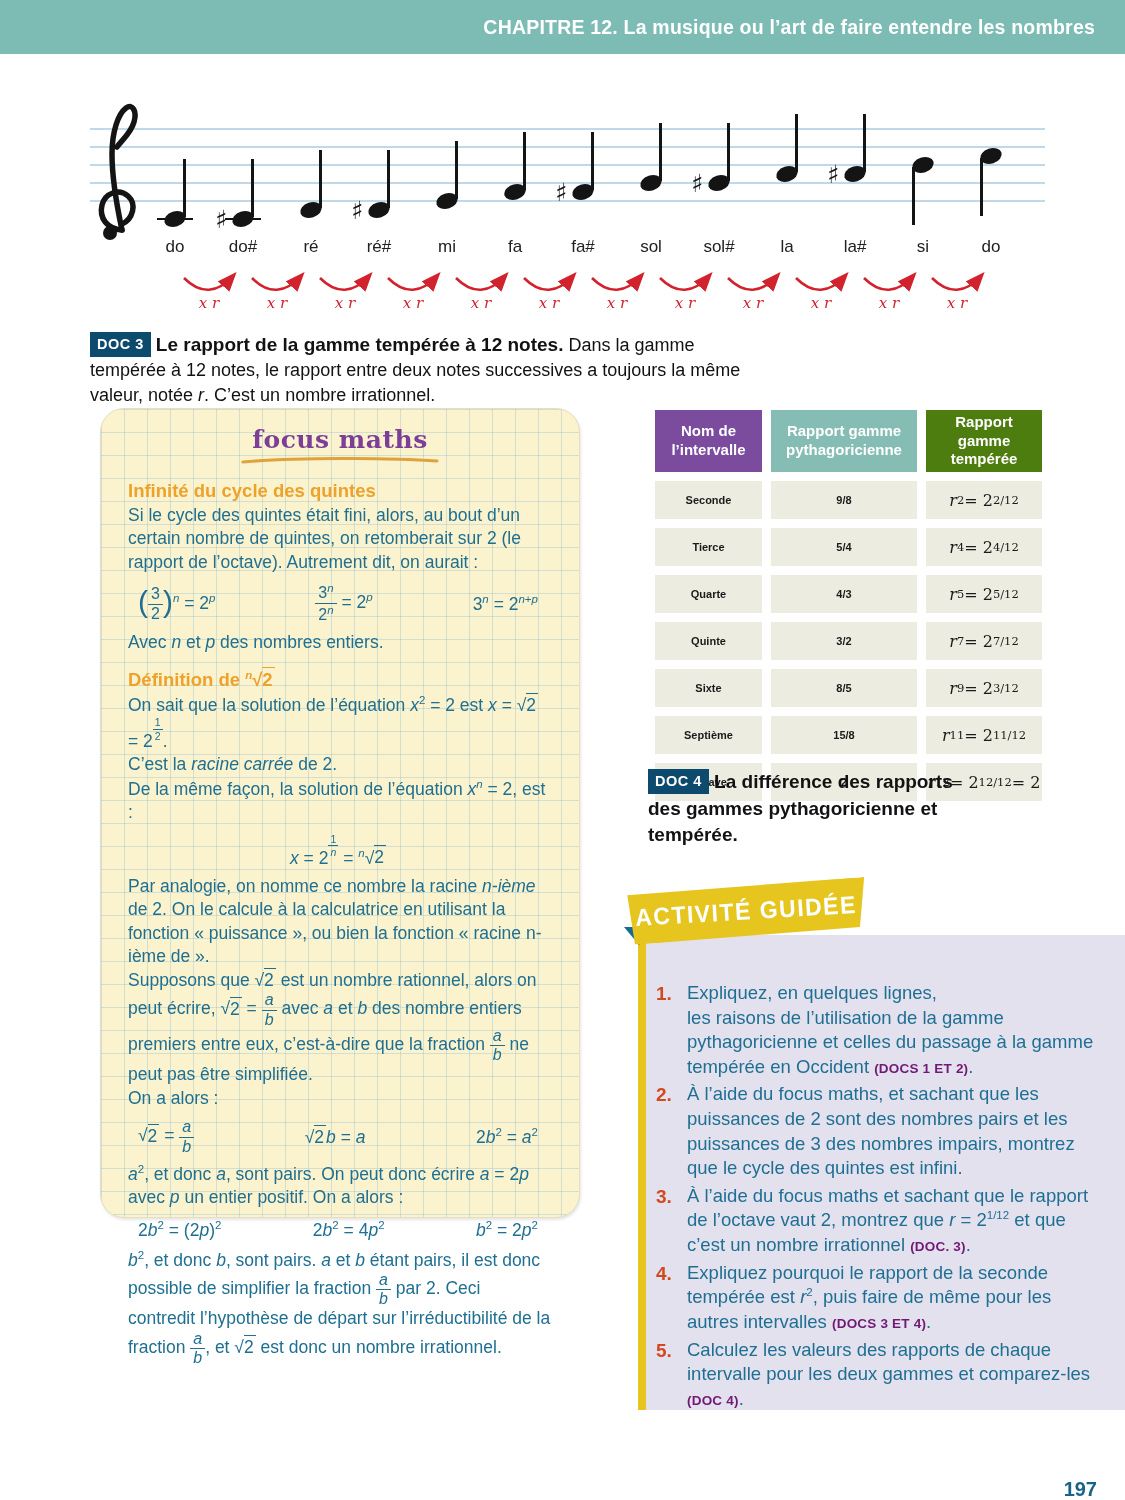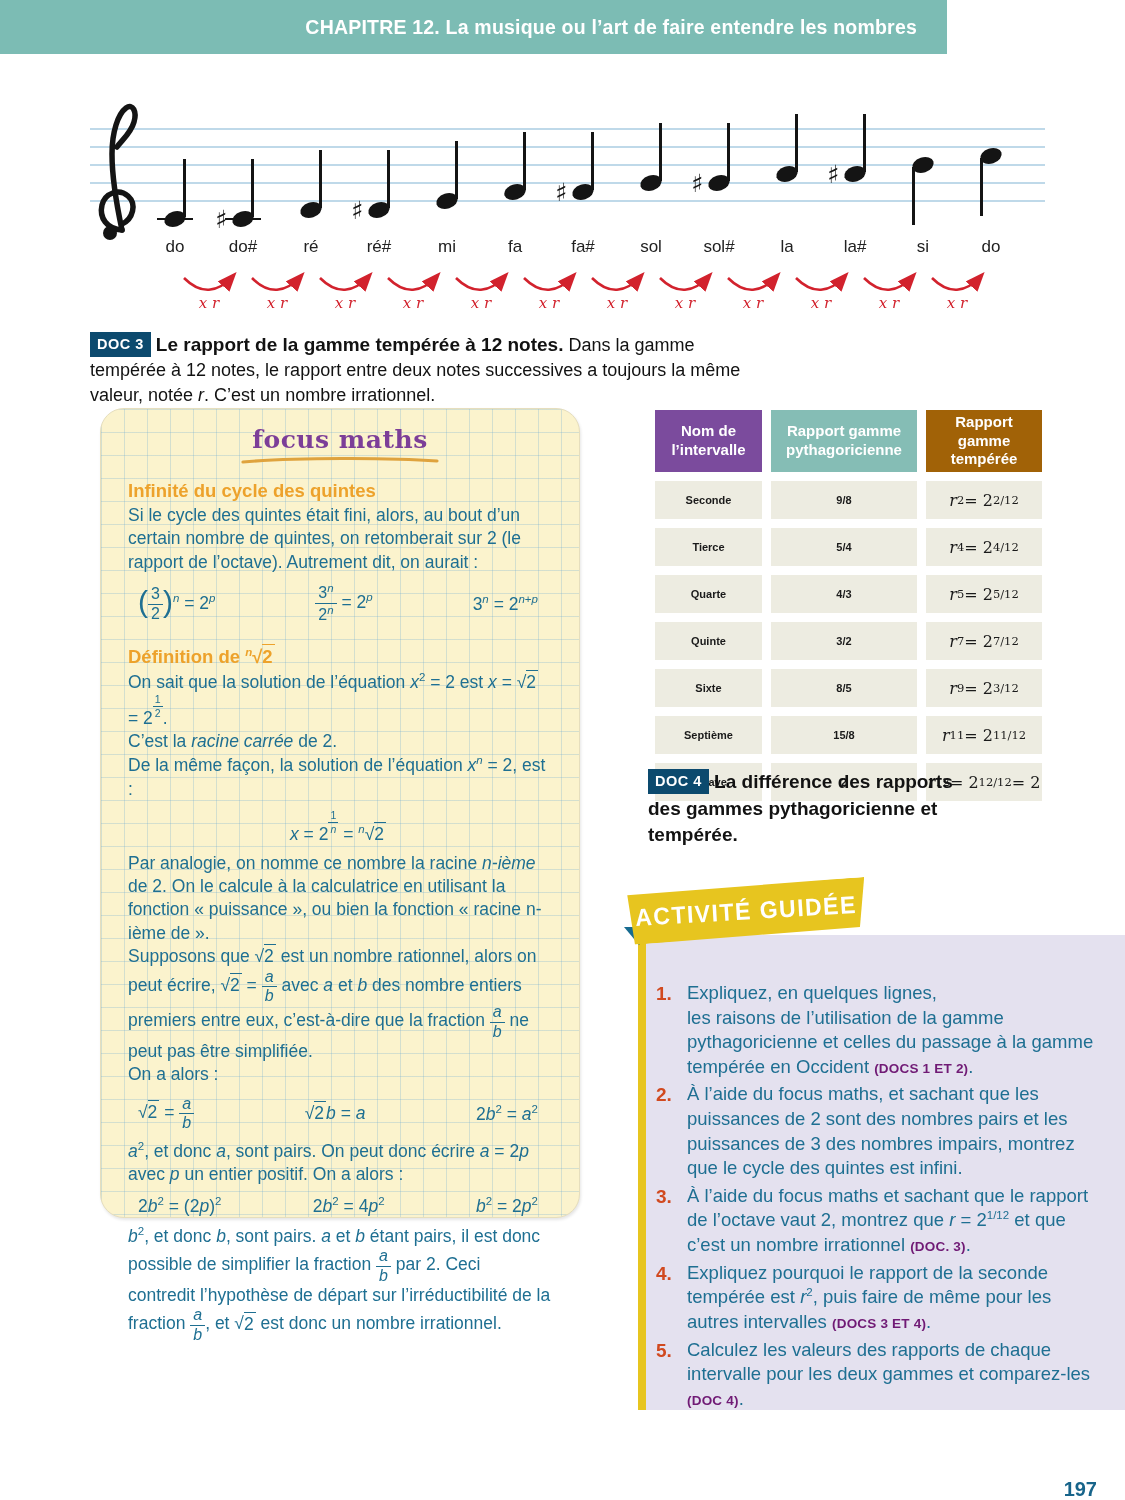--- a/index.html
+++ b/index.html
@@ -1,21 +1,21 @@
 <!DOCTYPE html>
 <html lang="fr"><head>
 <meta charset="utf-8">
 <style>
   html,body{margin:0;padding:0;background:#ffffff;}
   body{width:1125px;height:1500px;position:relative;overflow:hidden;
        font-family:"Liberation Sans",sans-serif;-webkit-font-smoothing:antialiased;}
   .abs{position:absolute;}
 
   
-  .chapter-band{left:0;top:0;width:947px;height:54px;background:#7CBCB4;
+  .chapter-band{left:0;top:0;width:1125px;height:54px;background:#7CBCB4;
     display:flex;align-items:center;justify-content:flex-end;padding-right:30px;box-sizing:border-box;}
   .chapter-band .t{color:#ffffff;font-weight:bold;font-size:19.5px;letter-spacing:.2px;}
 
   
   #staff-svg{left:60px;top:92px;}
 
   
   .doc-label{display:inline-block;background:#0c4a6e;color:#fff;font-weight:bold;
     font-size:14.5px;padding:2px 7px 3px;letter-spacing:.5px;vertical-align:2px;}
   .doc3{left:90px;top:314px;width:665px;font-size:18px;line-height:1.38;color:#121212;}
@@ -46,21 +46,21 @@
   .supfrac .top{display:block;border-bottom:1.2px solid currentColor;padding:0 2px 1px;}
   .supfrac .bot{display:block;padding-top:1px;}
   .sqrt{white-space:nowrap;}
   .sqrt .under{border-top:1.6px solid currentColor;padding:1px 2px 0 0;}
 
   
   .itable{left:655px;top:410px;width:375px;display:grid;grid-template-columns:107px 146px 116px;
     gap:9px;background:#ffffff;}
   .itable .hc{color:#fff;font-weight:bold;font-size:15px;text-align:center;height:62px;
     display:flex;align-items:center;justify-content:center;line-height:1.25;padding:0 6px;box-sizing:border-box;}
-  .hc.c1{background:#7B4B9D;} .hc.c2{background:#85BDB5;} .hc.c3{background:#a16207;}
+  .hc.c1{background:#7B4B9D;} .hc.c2{background:#85BDB5;} .hc.c3{background:#4d7c0f;}
   .itable .bc{background:#EDECE1;height:38px;display:flex;align-items:center;justify-content:center;
     font-size:11px;color:#1a1a1a;font-weight:600;}
   .itable .bc.math{font-weight:normal;font-family:"DejaVu Serif",serif;font-size:16px;}
 
   
   .aq-panel{left:638px;top:935px;width:487px;height:475px;background:#E4E1EF;box-sizing:border-box;
     padding:46px 24px 20px 18px;}
   .aq-stripe{left:638px;top:935px;width:8px;height:475px;background:#E7C51F;}
   .aq-fold{left:624px;top:927px;width:26px;height:18px;background:#176B90;
     clip-path:polygon(0 0,100% 0,58% 100%);}
@@ -214,20 +214,21 @@
     <path d="M3 6 C55 1.5, 150 1.5, 197 5" fill="none" stroke="#DFA33E" stroke-width="3.2" stroke-linecap="round"></path>
   </svg>
 
   <div class="focus-h">Infinité du cycle des quintes</div>
   <p class="focus-p">Si le cycle des quintes était fini, alors, au bout d’un certain nombre de quintes, on retomberait sur 2 (le rapport de l’octave). Autrement dit, on aurait :</p>
   <div class="formula-row">
       <span><span class="big">(</span><span class="frac"><span class="top">3</span><span class="bot">2</span></span><span class="big">)</span><sup><i>n</i></sup> = 2<sup><i>p</i></sup></span>
       <span><span class="frac"><span class="top">3<sup><i>n</i></sup></span><span class="bot">2<sup><i>n</i></sup></span></span> = 2<sup><i>p</i></sup></span>
       <span>3<sup><i>n</i></sup> = 2<sup><i>n</i>+<i>p</i></sup></span>
     </div>
+  <p class="focus-p">Avec <i>n</i> et <i>p</i> des nombres entiers.</p>
 
   <div class="focus-h">Définition de <sup><i>n</i></sup><span class="sqrt">√<span class="under">2</span></span></div>
   <p class="focus-p">On sait que la solution de l’équation <i>x</i><sup>2</sup> = 2 est <i>x</i> = <span class="sqrt">√<span class="under">2</span></span> = 2<span class="supfrac"><span class="top">1</span><span class="bot">2</span></span>.<br>C’est la <i>racine carrée</i> de 2.<br>De la même façon, la solution de l’équation <i>x</i><sup><i>n</i></sup> = 2, est :</p>
   <div class="formula-row center">
       <span><i>x</i> = 2<span class="supfrac"><span class="top">1</span><span class="bot"><i>n</i></span></span> = <sup><i>n</i></sup><span class="sqrt">√<span class="under">2</span></span></span>
     </div>
   <p class="focus-p">Par analogie, on nomme ce nombre la racine <i>n-ième</i> de 2. On le calcule à la calculatrice en utilisant la fonction « puissance », ou bien la fonction « racine n-ième de ».</p>
 
   <p class="focus-p">Supposons que <span class="sqrt">√<span class="under">2</span></span> est un nombre rationnel, alors on peut écrire, <span class="sqrt">√<span class="under">2</span></span> = <span class="frac"><span class="top"><i>a</i></span><span class="bot"><i>b</i></span></span> avec <i>a</i> et <i>b</i> des nombre entiers premiers entre eux, c’est-à-dire que la fraction <span class="frac"><span class="top"><i>a</i></span><span class="bot"><i>b</i></span></span> ne peut pas être simplifiée.<br>On a alors :</p>
   <div class="formula-row">

